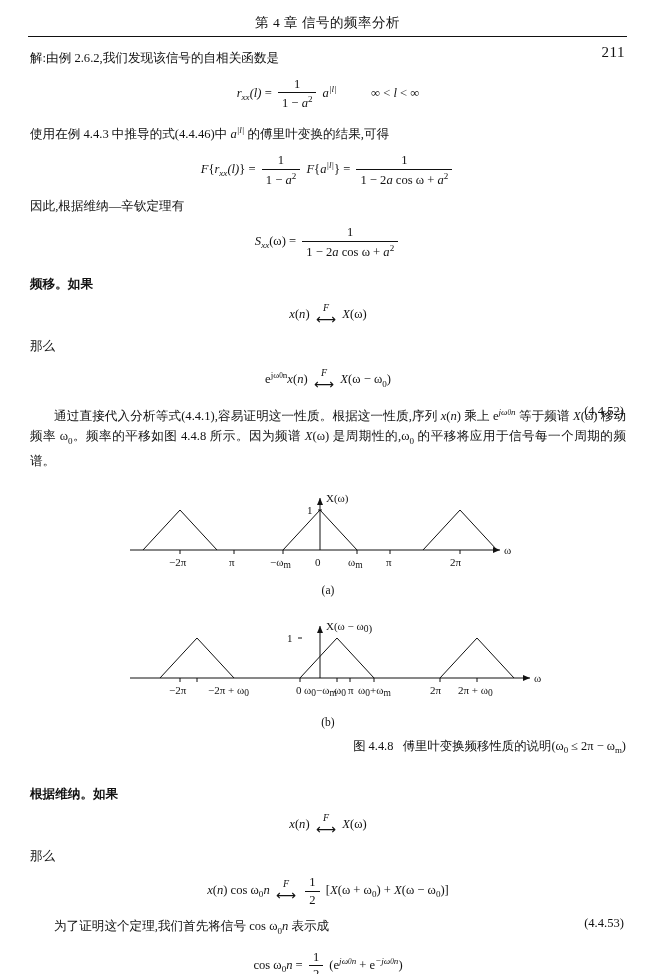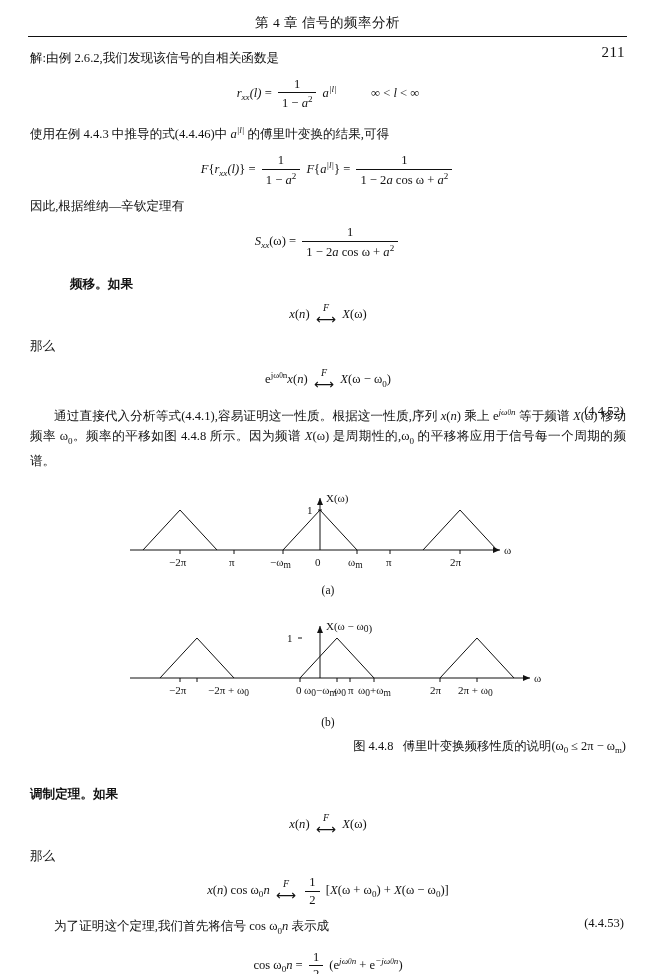--- a/index.html
+++ b/index.html
@@ -173,21 +173,21 @@
     </p>
 
     <div class="eq">
       <span class="it">S</span><sub class="it">xx</sub>(ω) =
       <span class="frac">
         <span class="top">1</span>
         <span class="bot">1 − 2<span class="it">a</span> cos ω + <span class="it">a</span><sup>2</sup></span>
       </span>
     </div>
 
-    <p class="p bold" style="margin-top:14px;margin-left:40px;">
+    <p class="p bold" style="margin-top:14px;">
       <span>频移。如果</span>
     </p>
 
     <div class="eq">
       <span class="it">x</span>(<span class="it">n</span>)
       &nbsp;<span style="display:inline-block;text-align:center;line-height:1;vertical-align:middle;">
         <span style="display:block;font-size:10px;font-style:italic;">F</span>
         <span style="display:block;font-size:14px;">⟷</span>
       </span>&nbsp;
       <span class="it">X</span>(ω)
@@ -279,21 +279,21 @@
         <text x="428" y="86">2π + ω<tspan class="tiny" dy="2">0</tspan></text>
       </svg>
       <div class="sublabel">(b)</div>
     </div>
 
     <div class="figcap">
       图 4.4.8&nbsp;&nbsp;&nbsp;傅里叶变换频移性质的说明(ω<sub>0</sub> ≤ 2π − ω<sub>m</sub>)
     </div>
 
     <p class="p bold" style="margin-top:14px;">
-      <span>调制定理。如果</span>
+      <span>根据维纳。如果</span>
     </p>
 
     <div class="eq">
       <span class="it">x</span>(<span class="it">n</span>)
       &nbsp;<span style="display:inline-block;text-align:center;line-height:1;vertical-align:middle;">
         <span style="display:block;font-size:10px;font-style:italic;">F</span>
         <span style="display:block;font-size:14px;">⟷</span>
       </span>&nbsp;
       <span class="it">X</span>(ω)
     </div>

